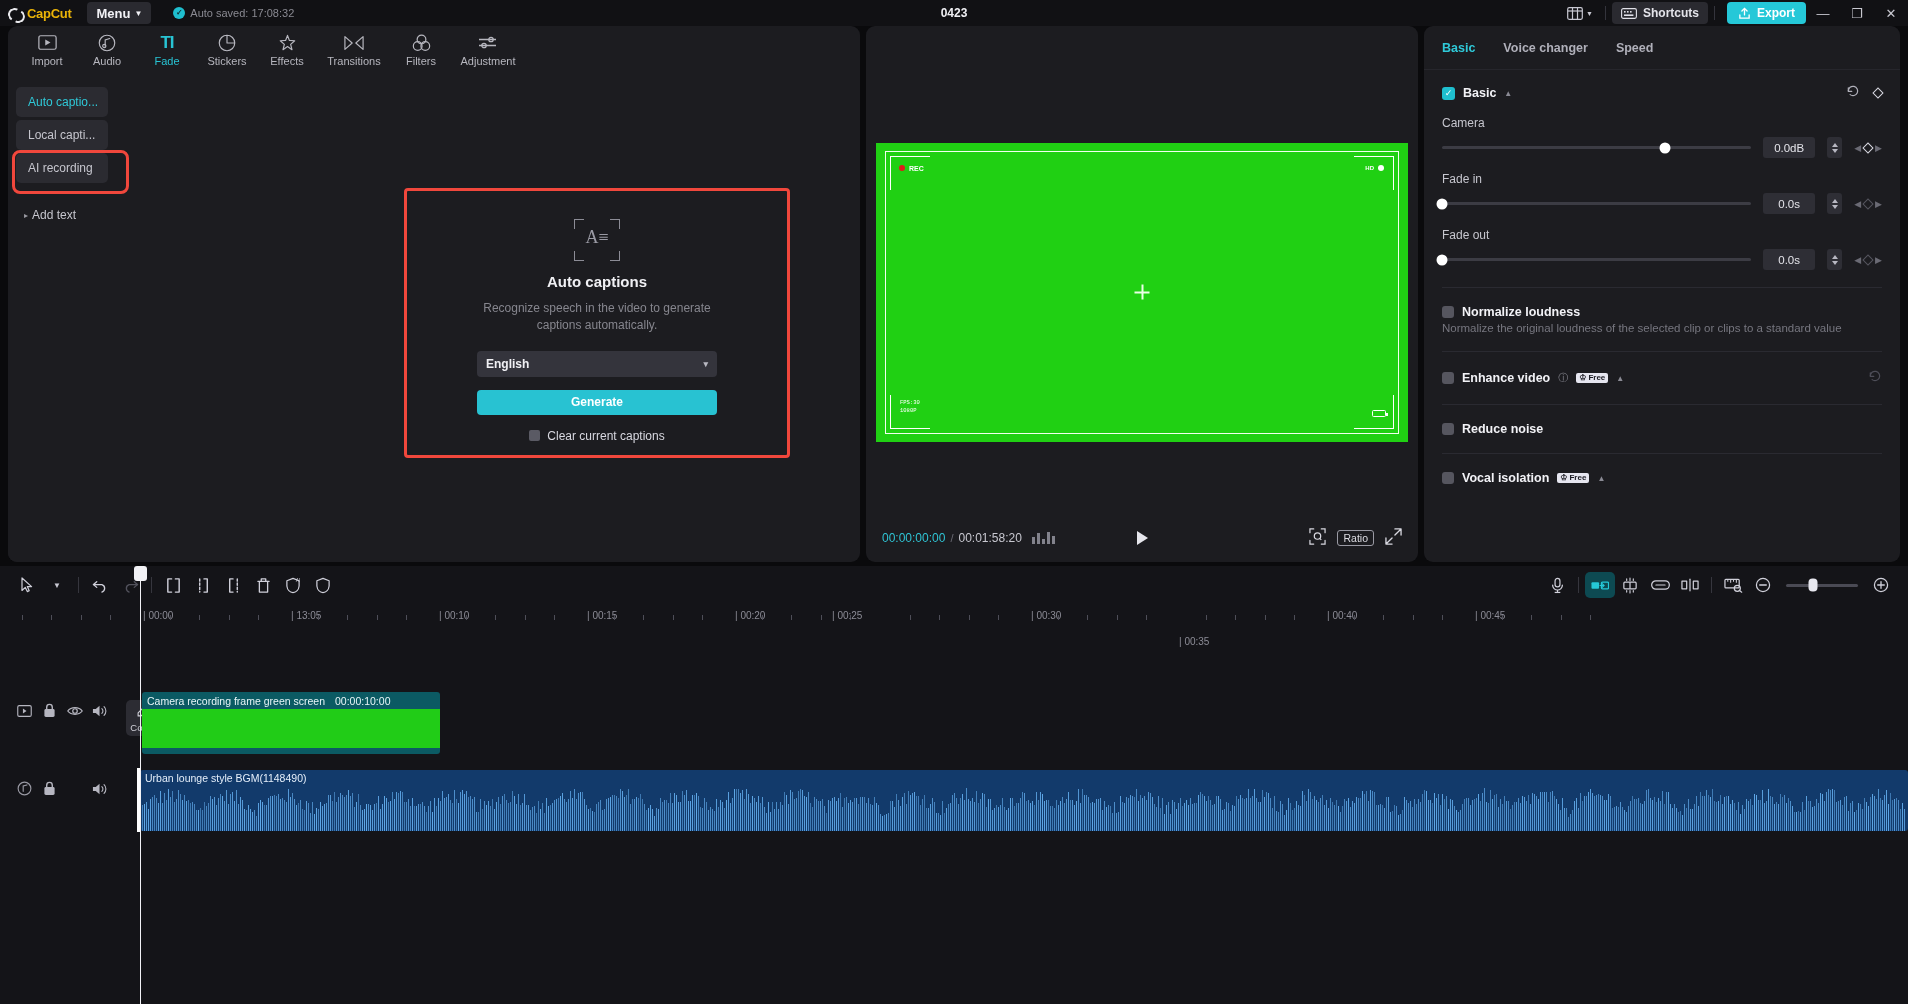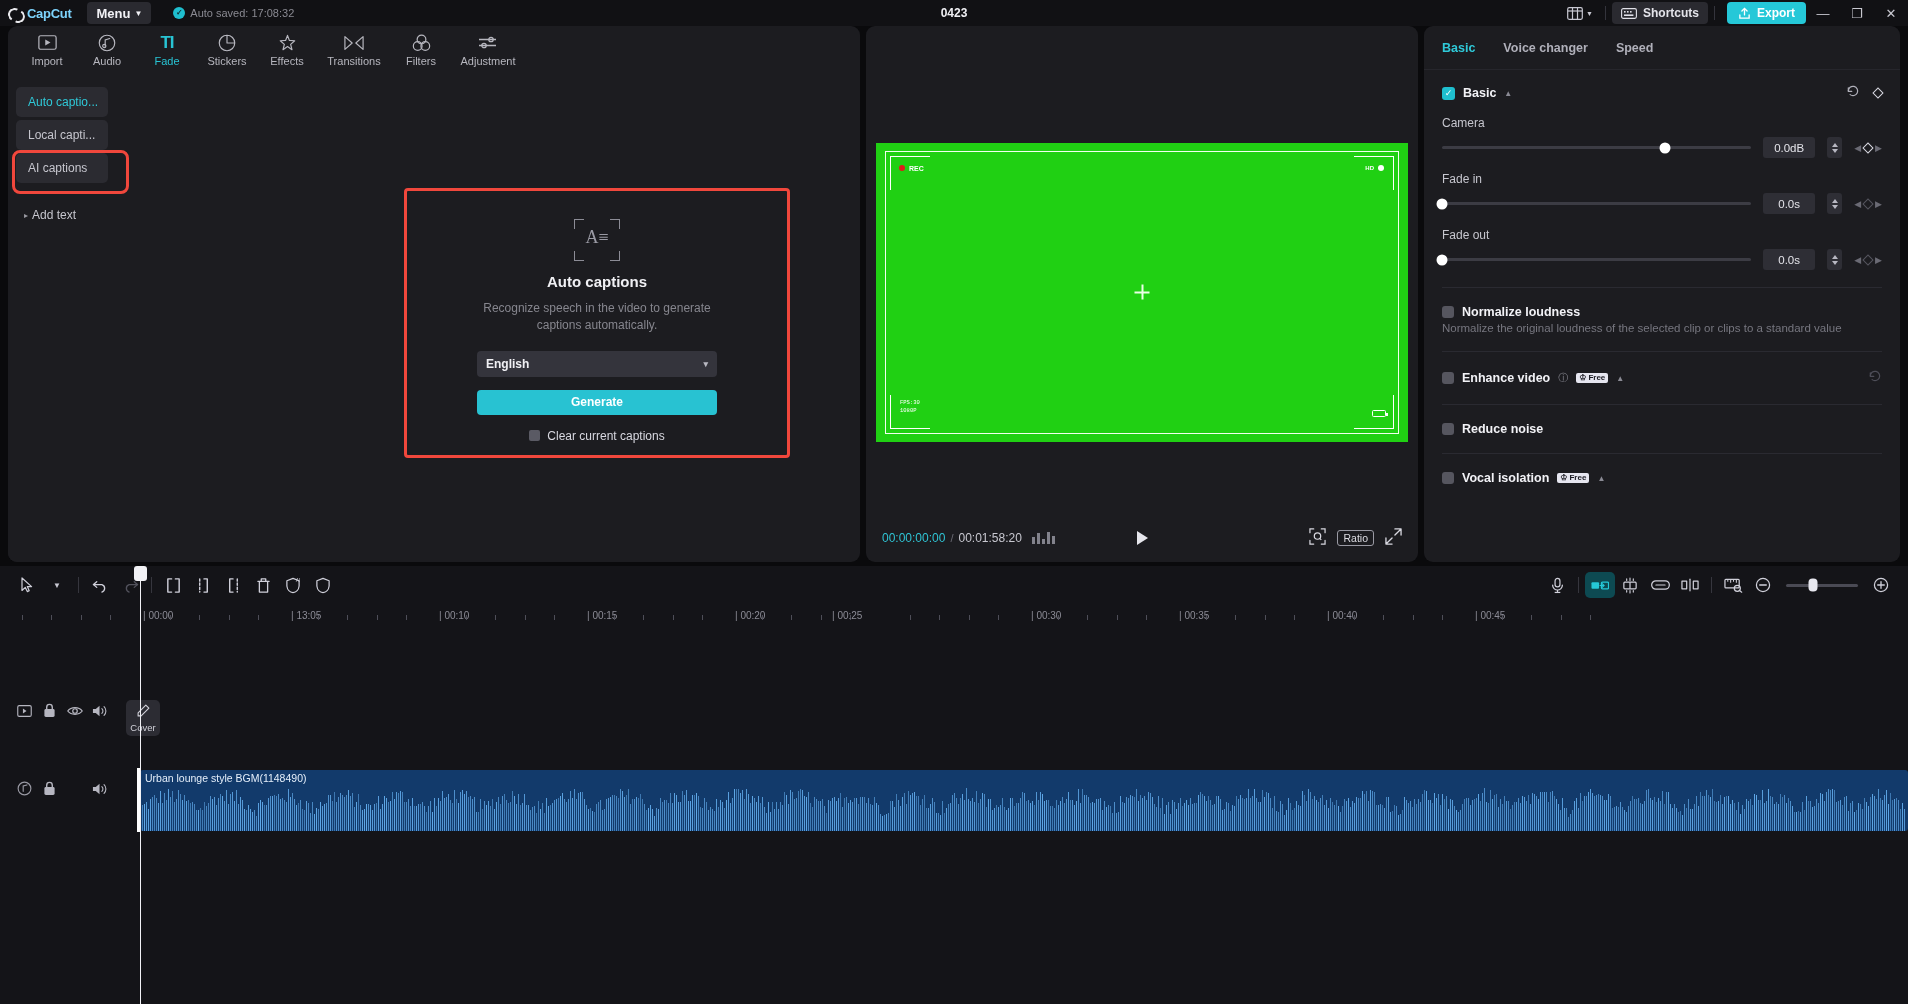--- a/index.html
+++ b/index.html
@@ -19,21 +19,21 @@
     background: #111114; display: flex; align-items: center;
   }
   .logo-wrap { display: flex; align-items: center; gap: 4px; margin-left: 8px; }
   .logo-mark { width: 15px; height: 13px; position: relative; }
   .logo-mark:before, .logo-mark:after {
     content: ""; position: absolute; border: 2px solid #e8e8ec; border-radius: 50%;
     width: 9px; height: 9px;
   }
   .logo-mark:before { left: 0; top: 1px; border-color: #e8e8ec transparent transparent #e8e8ec; transform: rotate(-15deg); }
   .logo-mark:after { left: 4px; top: 3px; border-color: transparent #e8e8ec #e8e8ec transparent; transform: rotate(-15deg); }
-  .logo-text { font-size: 13px; font-weight: bold; color: #7dd3fc; letter-spacing: -0.3px; }
+  .logo-text { font-size: 13px; font-weight: bold; color: #eab308; letter-spacing: -0.3px; }
   .menu-btn {
     margin-left: 16px; height: 22px; padding: 0 9px; border-radius: 4px;
     background: #2a2a30; display: flex; align-items: center; gap: 4px;
     font-size: 13px; font-weight: bold; color: #f2f2f6; cursor: pointer;
   }
   .autosave { margin-left: 22px; display: flex; align-items: center; gap: 5px; font-size: 11px; color: #8a8a92; }
   .check-circle {
     width: 12px; height: 12px; border-radius: 50%; background: #1fbfcf;
     display: flex; align-items: center; justify-content: center;
     font-size: 8px; color: #0e2a2e; font-weight: bold; line-height: 1;
@@ -363,21 +363,21 @@
 
     <div class="left-body">
       <div class="subnav">
         <div class="subnav-item active">
           <span>Auto captio...</span>
         </div>
         <div class="subnav-item">
           <span>Local capti...</span>
         </div>
         <div class="subnav-item">
-          <span>AI captions</span>
+          <span>AI recording</span>
         </div>
         <div class="subnav-divider"></div>
         <div class="subnav-item plain">
           <span class="subnav-caret">▸</span>
           <span>Add text</span>
         </div>
       </div>
 
       <div class="hl-box"></div>
 
@@ -741,21 +741,21 @@
         <span class="ruler-label" style="left: 832px;">| 00:25</span>
         <span class="ruler-tick" style="left: 909.6px;"></span>
         <span class="ruler-tick" style="left: 939.2px;"></span>
         <span class="ruler-tick" style="left: 968.8px;"></span>
         <span class="ruler-tick" style="left: 998.4px;"></span>
         <span class="ruler-label" style="left: 1031px;">| 00:30</span>
         <span class="ruler-tick" style="left: 1057.6px;"></span>
         <span class="ruler-tick" style="left: 1087.2px;"></span>
         <span class="ruler-tick" style="left: 1116.8px;"></span>
         <span class="ruler-tick" style="left: 1146.4px;"></span>
-        <span class="ruler-label" style="left: 1179px;">| 00:35</span>
+        <span class="ruler-label" style="left: 1179px; margin-top: 26px;">| 00:35</span>
         <span class="ruler-tick" style="left: 1205.6px;"></span>
         <span class="ruler-tick" style="left: 1235.2px;"></span>
         <span class="ruler-tick" style="left: 1264.8px;"></span>
         <span class="ruler-tick" style="left: 1294.4px;"></span>
         <span class="ruler-label" style="left: 1327px;">| 00:40</span>
         <span class="ruler-tick" style="left: 1353.6px;"></span>
         <span class="ruler-tick" style="left: 1383.2px;"></span>
         <span class="ruler-tick" style="left: 1412.8px;"></span>
         <span class="ruler-tick" style="left: 1442.4px;"></span>
         <span class="ruler-label" style="left: 1475px;">| 00:45</span>
@@ -797,20 +797,27 @@
           </span>
       </div>
 
       <div class="cover-btn" style="top:70px;">
         <span><svg width="13" height="13" viewBox="0 0 14 14">
               <path d="M9.5 1.2 L12.8 4.5 L4.5 12.8 L1.2 12.8 L1.2 9.5 Z" fill="none" stroke="#d2d2da" stroke-width="1.2" stroke-linejoin="round"></path>
             </svg></span>
         <span class="cover-lbl">Cover</span>
       </div>
 
+      <div class="video-clip" id="videoclip" style="left: 142px; width: 298px; top: 62px; height: 62px;">
+        <div class="vc-head">
+          <span>Camera recording frame green screen</span>
+          <span>00:00:10:00</span>
+        </div>
+        <div class="vc-thumb"></div>
+      </div>
 
       <div class="track-ctrls" style="top:150px;">
         <span class="tc-ico">
             <svg width="15" height="15" viewBox="0 0 16 16">
               <circle cx="8" cy="8" r="6.8" fill="none" stroke="#9a9aa4" stroke-width="1.2"></circle>
               <path d="M6.6 11 L6.6 5.2 L10.6 4.2" fill="none" stroke="#9a9aa4" stroke-width="1.2" stroke-linecap="round"></path>
             </svg>
           </span>
         <span class="tc-ico">
             <svg width="13" height="15" viewBox="0 0 14 16">

